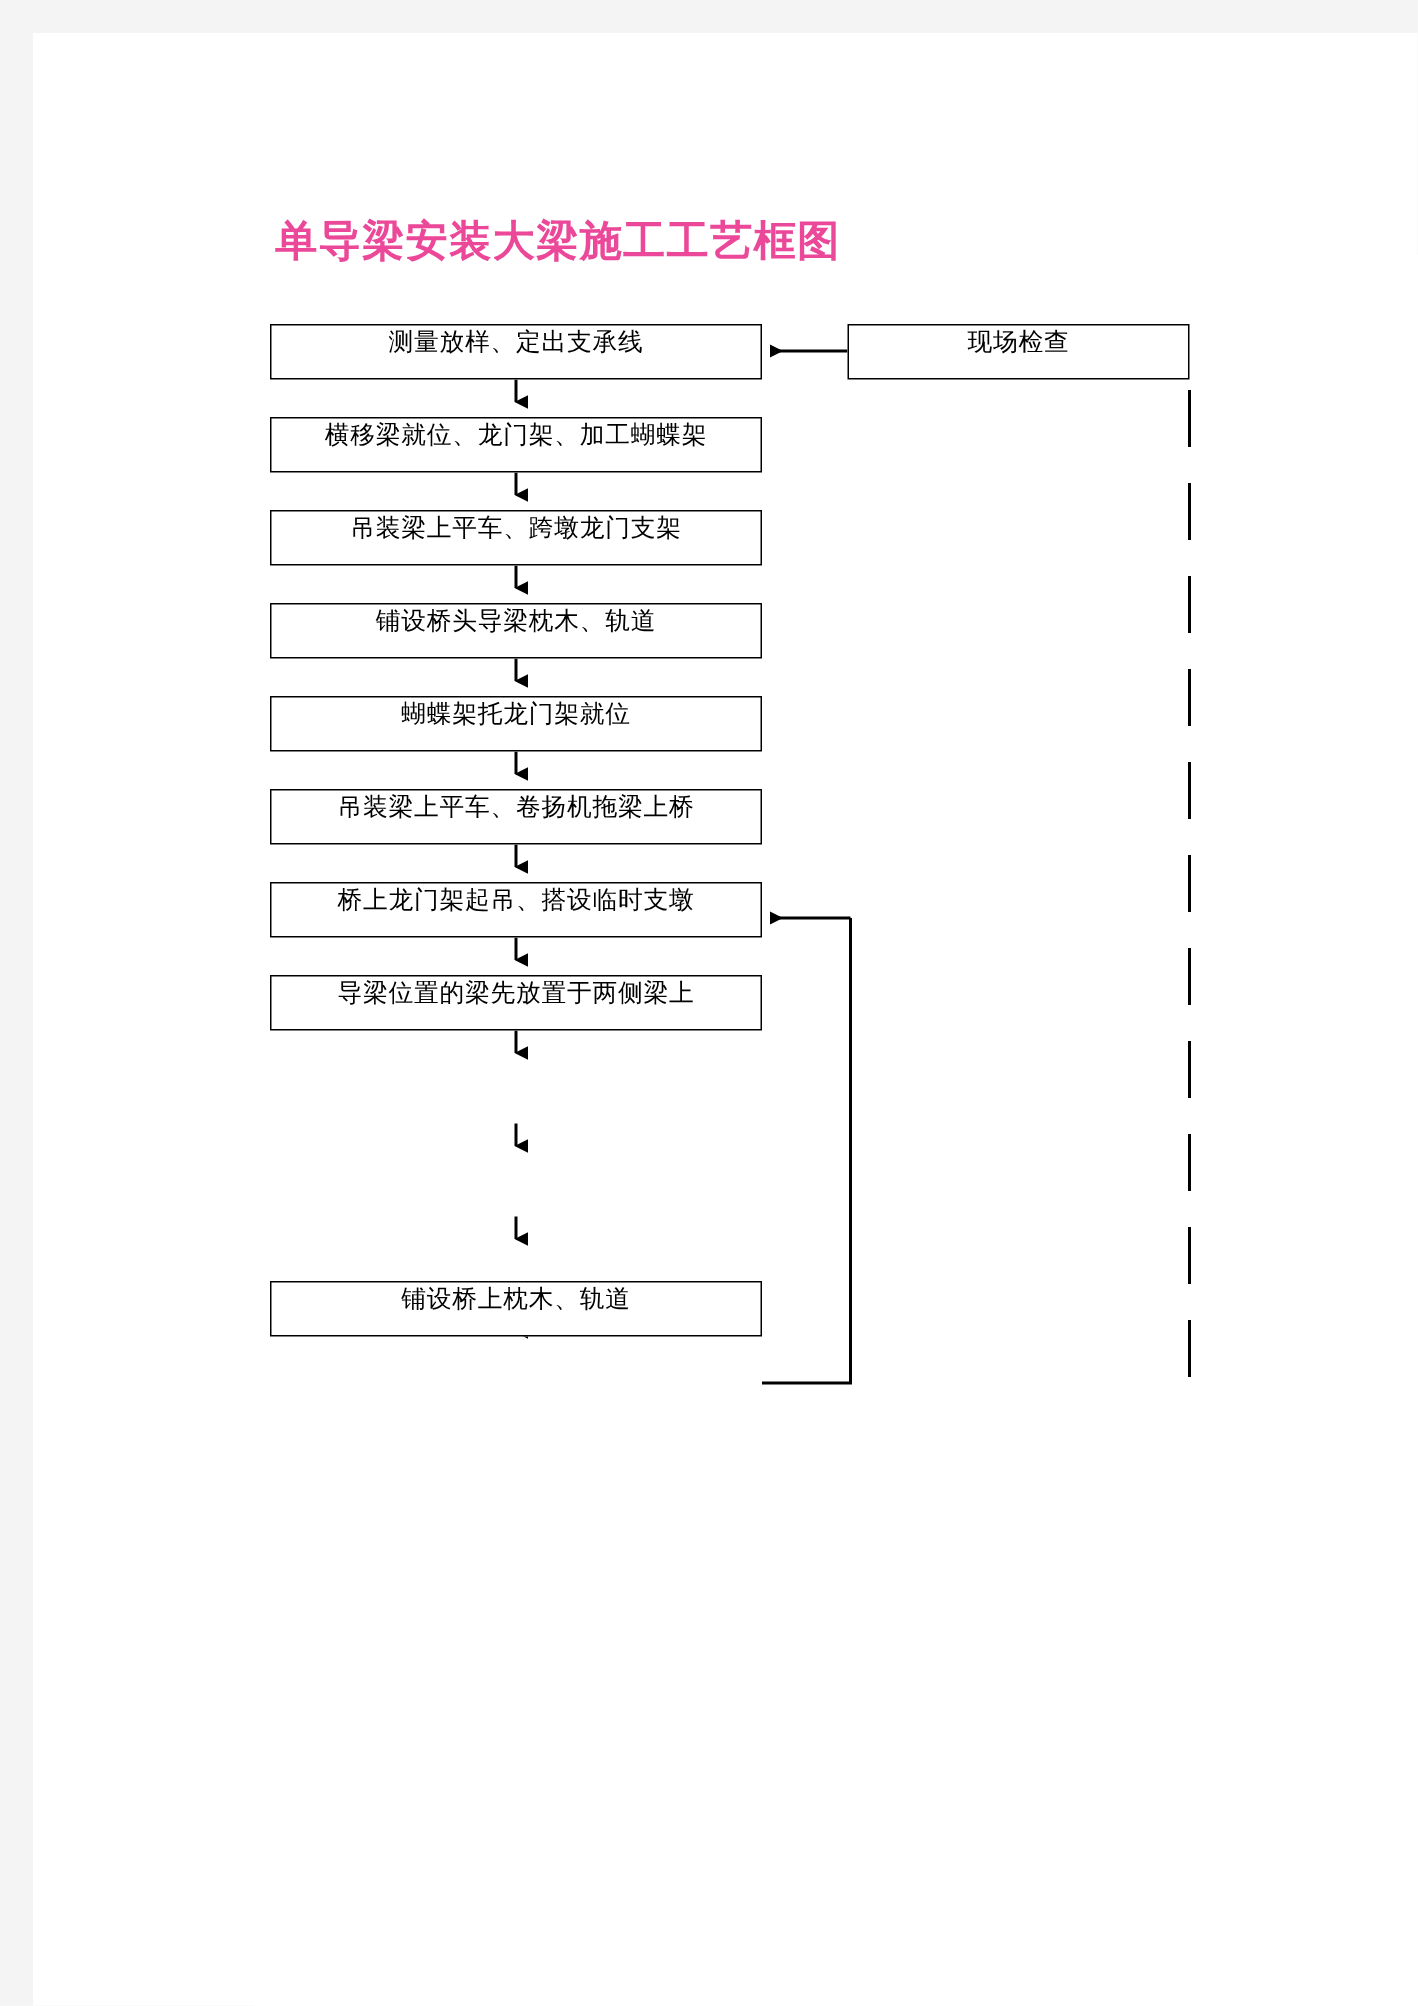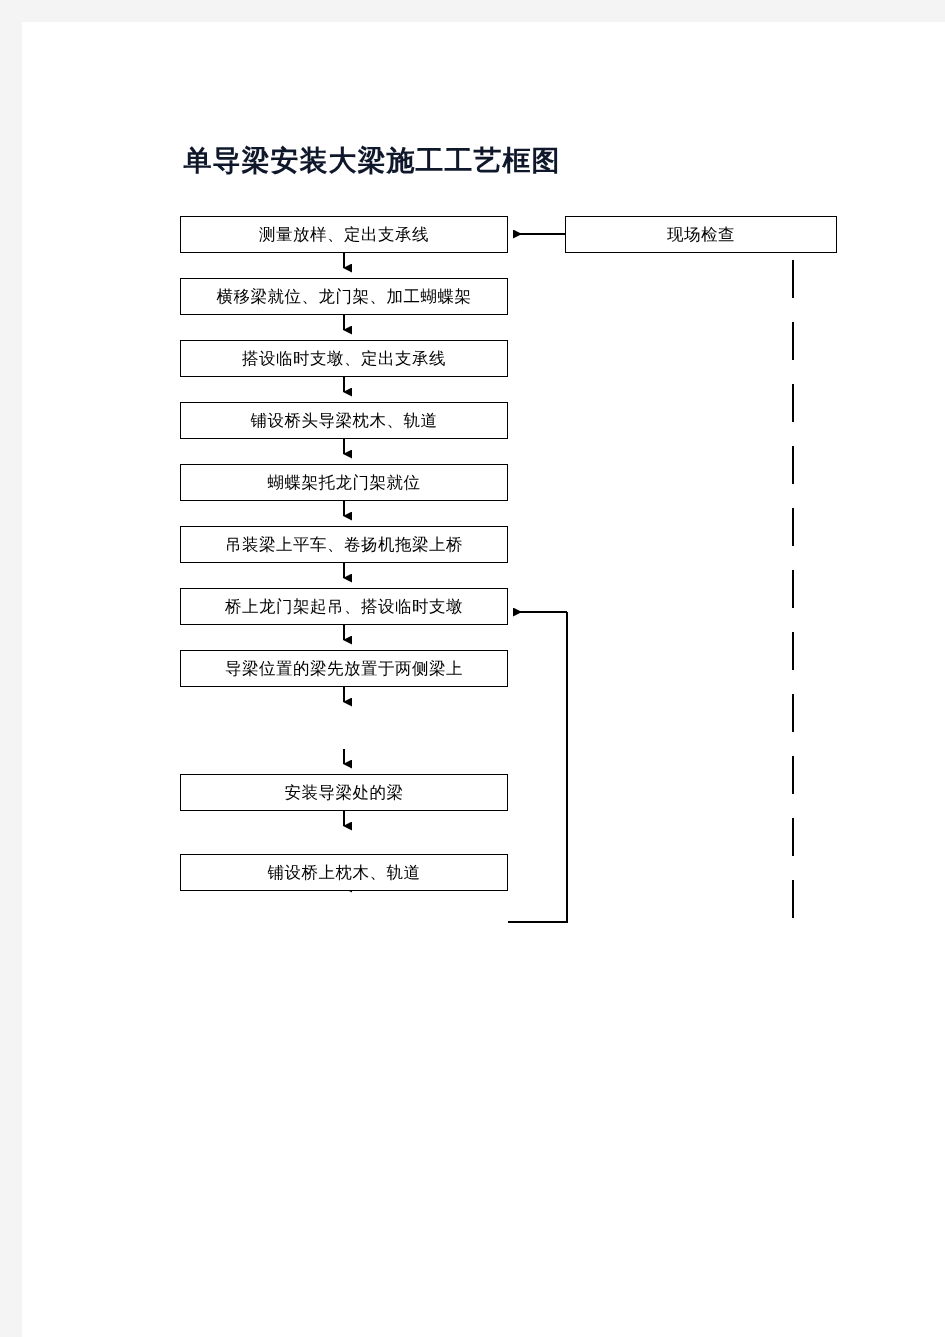--- a/index.html
+++ b/index.html
@@ -32,45 +32,45 @@
   .title {
     position: absolute;
     left: 0px;
     top: 120px;
     width: 700px;
     text-align: center;
     font-family: "DejaVu Sans", "Liberation Sans", sans-serif;
     font-weight: bold;
     font-size: 28px;
     letter-spacing: 1px;
-    color: #0f172a;
+    color: #ec4899;
     white-space: nowrap;
   }
   .node {
     position: absolute;
     box-sizing: border-box;
     background: #ffffff;
     border: 1px solid #000000;
     display: flex;
-    align-items: center;
+    align-items: flex-start;
     justify-content: center;
     font-family: "DejaVu Serif", "Liberation Serif", serif;
     font-size: 16.5px;
     color: #000000;
     white-space: nowrap;
     letter-spacing: 0.5px;
   }
   .main-node {
     left: 158px;
     width: 328px;
     height: 37px;
   }
   .side-node {
     left: 543px;
-    width: 272px;
+    width: 228px;
     height: 37px;
   }
   svg.overlay {
     position: absolute;
     left: 0;
     top: 0;
     width: 923px;
     height: 1315px;
     pointer-events: none;
   }
@@ -123,21 +123,21 @@
 
     <div class="node main-node" style="top:194px">
       <span>测量放样、定出支承线</span>
     </div>
 
     <div class="node main-node" style="top:256px">
       <span>横移梁就位、龙门架、加工蝴蝶架</span>
     </div>
 
     <div class="node main-node" style="top:318px">
-      <span>搭设临时支墩、定出支承线</span>
+      <span>吊装梁上平车、跨墩龙门支架</span>
     </div>
 
     <div class="node main-node" style="top:380px">
       <span>铺设桥头导梁枕木、轨道</span>
     </div>
 
     <div class="node main-node" style="top:442px">
       <span>蝴蝶架托龙门架就位</span>
     </div>
 
@@ -147,23 +147,20 @@
 
     <div class="node main-node" style="top:566px">
       <span>桥上龙门架起吊、搭设临时支墩</span>
     </div>
 
     <div class="node main-node" style="top:628px">
       <span>导梁位置的梁先放置于两侧梁上</span>
     </div>
 
 
-    <div class="node main-node" style="top:752px">
-      <span>安装导梁处的梁</span>
-    </div>
 
     <div class="node main-node" style="top:832px">
       <span>铺设桥上枕木、轨道</span>
     </div>
 
 
     <div class="node side-node" style="top:194px">
       <span>现场检查</span>
     </div>
 

